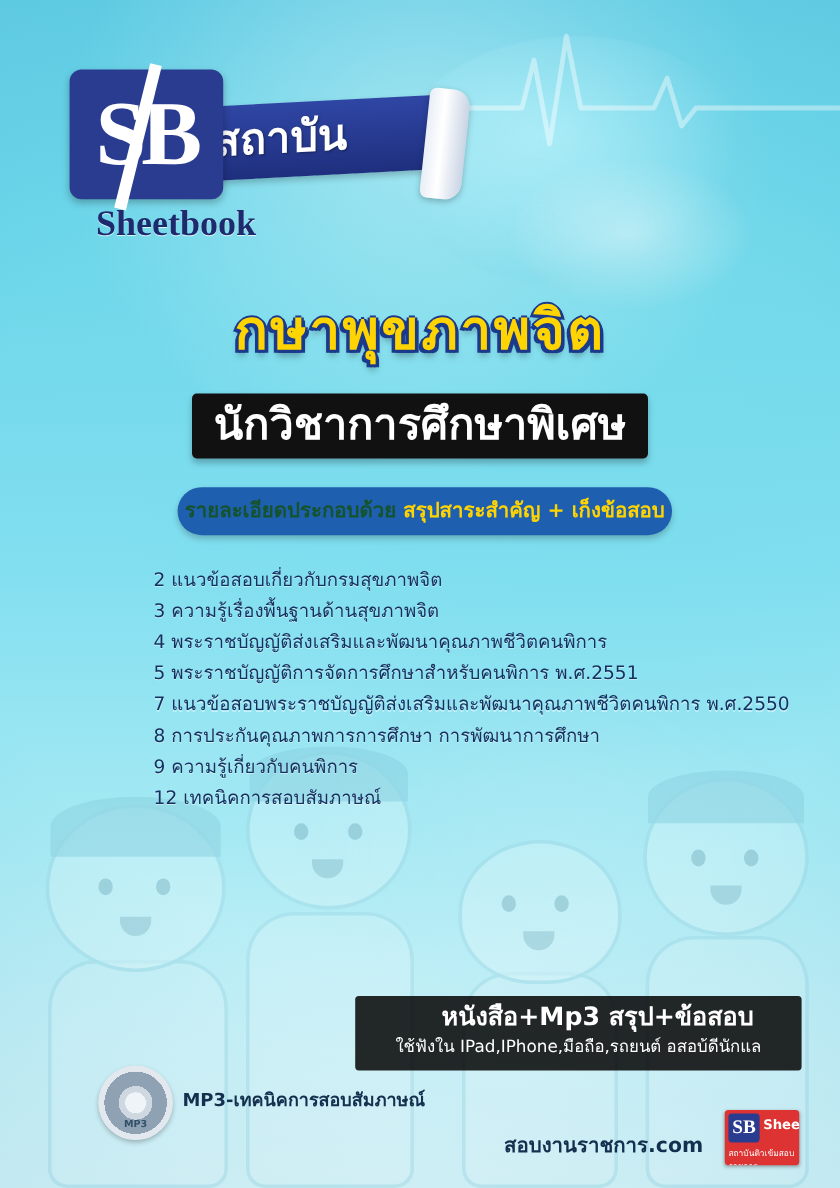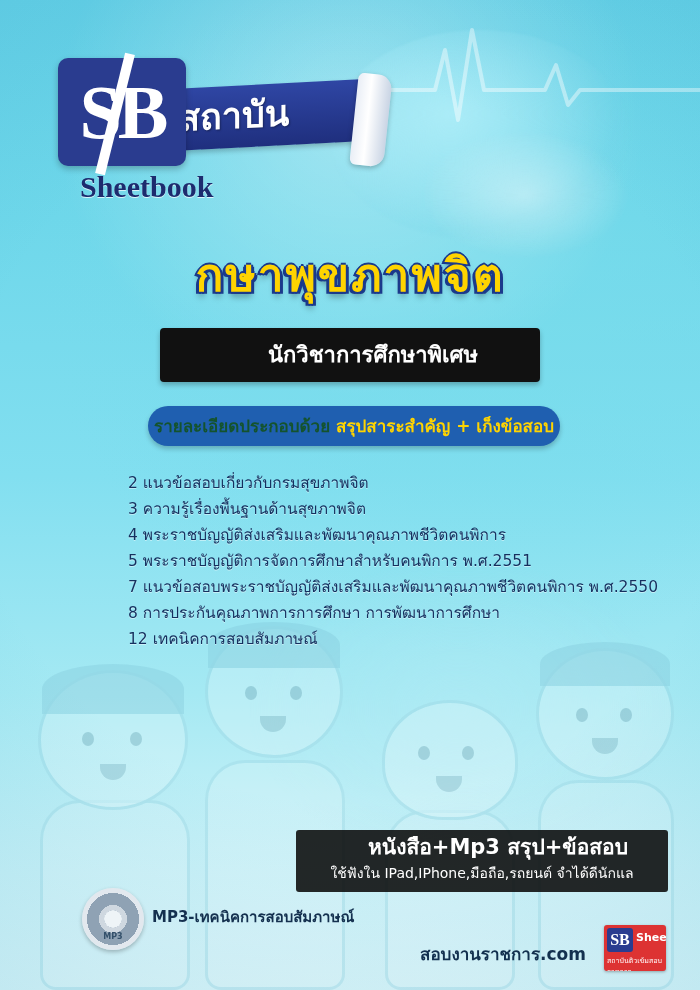--- a/index.html
+++ b/index.html
@@ -100,21 +100,21 @@
       -3px 2px #1b3a8c, 3px 2px #1b3a8c, 0 5px 6px rgba(0,0,0,.35);
   }
   .title-sub-bar {
     position: absolute; left: 160px; top: 328px; width: 380px; height: 54px;
     background: #111; border-radius: 4px;
     box-shadow: 0 3px 5px rgba(0,0,0,.25);
   }
   .title-sub {
     position: absolute; left: 160px; top: 328px; width: 380px; height: 54px;
     line-height: 54px; text-align: center;
-    color: #fff; font-size: 22px; font-weight: bold; margin-left: 23px;
+    color: #fff; font-size: 36px; font-weight: bold;
   }
 
   .detail-bar {
     position: absolute; left: 148px; top: 406px; width: 412px; height: 40px;
     background: #1f5fb0;
     border-radius: 20px;
     box-shadow: 0 3px 5px rgba(0,0,0,.22);
   }
   .detail-text {
     position: absolute; left: 148px; top: 406px; width: 412px; height: 40px;
@@ -246,26 +246,27 @@
   <span class="w">รายละเอียดประกอบด้วย </span><span class="y">สรุปสาระสำคัญ + เก็งข้อสอบ</span>
 </div>
 
 <div class="topics">
   <div class="topic">2 แนวข้อสอบเกี่ยวกับกรมสุขภาพจิต</div>
   <div class="topic">3 ความรู้เรื่องพื้นฐานด้านสุขภาพจิต</div>
   <div class="topic">4 พระราชบัญญัติส่งเสริมและพัฒนาคุณภาพชีวิตคนพิการ</div>
   <div class="topic">5 พระราชบัญญัติการจัดการศึกษาสำหรับคนพิการ พ.ศ.2551</div>
   <div class="topic">7 แนวข้อสอบพระราชบัญญัติส่งเสริมและพัฒนาคุณภาพชีวิตคนพิการ  พ.ศ.2550</div>
   <div class="topic">8 การประกันคุณภาพการการศึกษา  การพัฒนาการศึกษา</div>
+  <div class="topic">9 ความรู้เกี่ยวกับคนพิการ</div>
   <div class="topic">12 เทคนิคการสอบสัมภาษณ์</div>
 </div>
 
 <div class="promo"></div>
 <div class="promo-l1">หนังสือ+Mp3 สรุป+ข้อสอบ</div>
-<div class="promo-l2">ใช้ฟังใน IPad,IPhone,มือถือ,รถยนต์ จำได้ดีนักแล</div>
+<div class="promo-l2">ใช้ฟังใน IPad,IPhone,มือถือ,รถยนต์ อสอบ้ดีนักแล</div>
 
 <div class="disc"></div>
 <div class="disc-hole"></div>
 <div class="disc-label">MP3</div>
 <div class="mp3-text">MP3-เทคนิคการสอบสัมภาษณ์</div>
 
 <div class="site">สอบงานราชการ.com</div>
 <div class="sb-small">
   <div class="box">SB</div>
   <div class="nm">Sheetbook</div>

